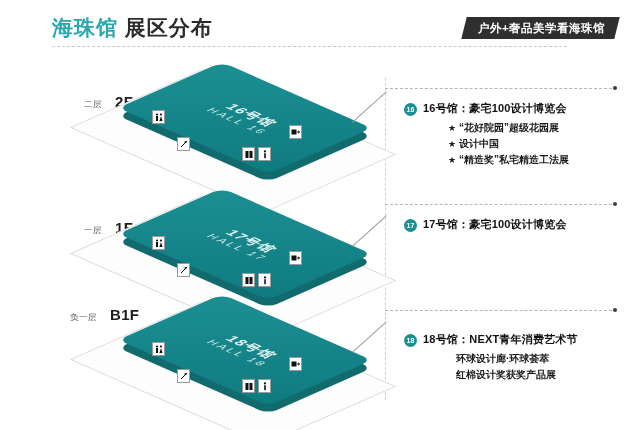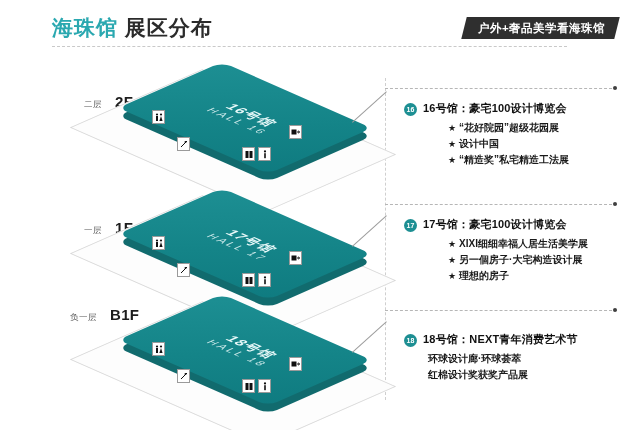--- a/index.html
+++ b/index.html
@@ -90,21 +90,21 @@
   .desc-head { display: flex; align-items: flex-end; gap: 6px; }
   .hall-badge {
     width: 13px; height: 13px; border-radius: 50%; background: #1d8f93; color: #fff;
     font-size: 7px; font-weight: bold; display: flex; align-items: center; justify-content: center;
     flex: 0 0 auto; margin-top: 1px;
   }
   .desc-title { font-size: 11px; font-weight: bold; color: #111; white-space: nowrap; letter-spacing: .2px; }
   .desc-list { margin: 4px 0 0 44px; }
   .desc-item { font-size: 10px; font-weight: bold; color: #1a1a1a; line-height: 16px; white-space: nowrap; }
   .desc-item .star { color: #1a1a1a; margin-right: 3px; font-size: 9px; }
-  .desc-list.nostar { margin-left: 24px; }
+  .desc-list.nostar { margin-left: 52px; }
 </style>
 </head>
 <body>
 
 <div id="page">
 
   <div class="header">
     <div class="title">
       <span class="t-teal">海珠馆</span>
       <span class="t-dark">展区分布</span>
@@ -240,31 +240,20 @@
 
   <div class="conn-diag" style="left:352px; top:246px; width:46px; transform: rotate(-42deg);"></div>
   <div class="conn-line" style="left:385px; top:204px; width:232px;"></div>
   <div class="conn-dot" style="left:613px; top:202px;"></div>
 
   <div class="desc" style="left:404px; top:217px;">
     <div class="desc-head">
       <div class="hall-badge">17</div>
       <div class="desc-title">17号馆：豪宅100设计博览会</div>
     </div>
-    <div class="desc-list">
-      <div class="desc-item">
-        <span class="star">★</span><span>XIXI细细幸福人居生活美学展</span>
-      </div>
-      <div class="desc-item">
-        <span class="star">★</span><span>另一個房子·大宅构造设计展</span>
-      </div>
-      <div class="desc-item">
-        <span class="star">★</span><span>理想的房子</span>
-      </div>
-    </div>
   </div>
 
   <div class="floor-label" style="left:70px; top:306px;">
     <span class="fl-cn">负一层</span><span class="fl-en">B1F</span>
   </div>
 
   <div class="level" style="left:130px; top:280px;">
     <div class="plate-wrap">
       <div class="base-shade"></div>
       <div class="base"></div>

